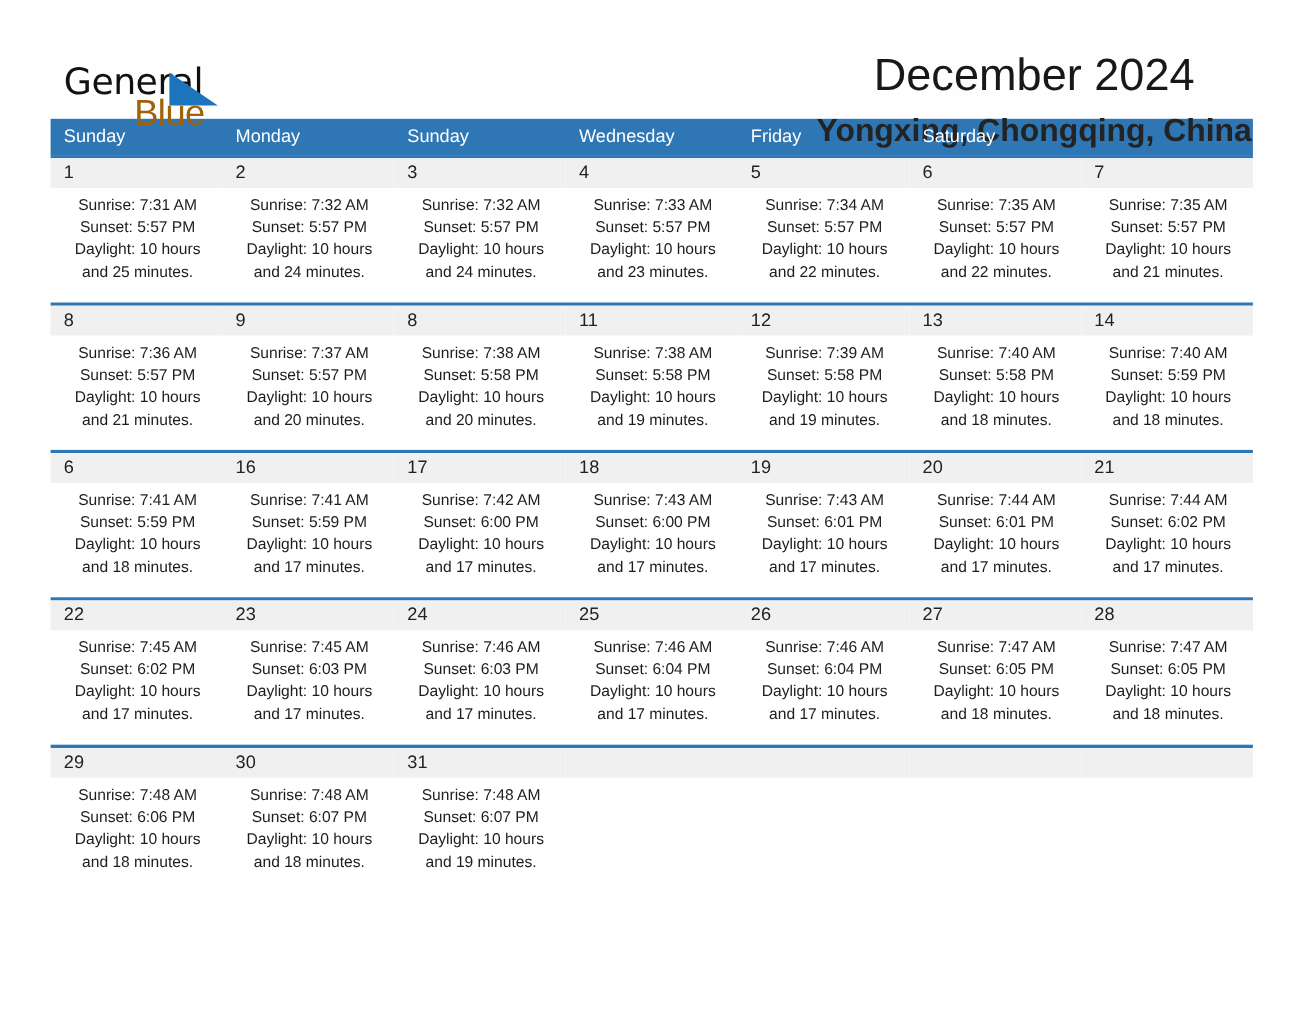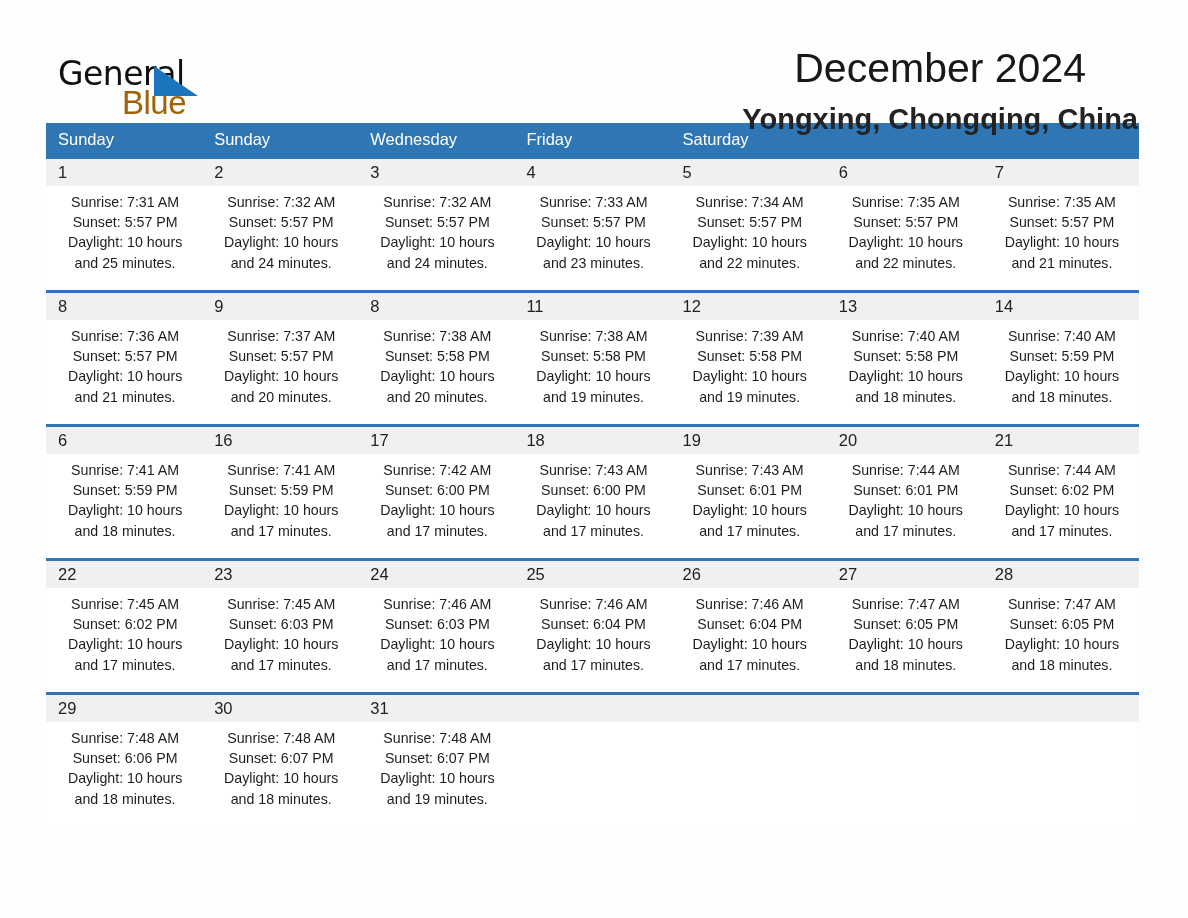--- a/index.html
+++ b/index.html
@@ -83,21 +83,21 @@
     margin-top: 14px;
     font-size: 29px;
     font-weight: 700;
     color: #232323;
     line-height: 1.1;
     white-space: nowrap;
   }
 
   
   .calendar {
-    margin-top: 25px;
+    margin-top: 10px;
     width: 1093px;
   }
   .weekdays {
     display: grid;
     grid-template-columns: repeat(7, 1fr);
     background: #2f76b5;
     height: 33px;
   }
   .weekday {
     color: #ffffff;
@@ -167,20 +167,21 @@
     <div class="titles">
       <div class="month-title">December 2024</div>
       <div class="location-title">Yongxing, Chongqing, China</div>
     </div>
 
   </div>
 
   <div class="calendar">
     <div class="weekdays" id="weekday-header">
         <div class="weekday">Sunday</div>
+        <div class="weekday">Monday</div>
         <div class="weekday">Sunday</div>
         <div class="weekday">Wednesday</div>
         <div class="weekday">Friday</div>
         <div class="weekday">Saturday</div>
       </div>
     <div id="weeks-container">
         <div class="week">
           <div class="week-rule"></div>
           <div class="week-row">
             <div class="day-cell">

